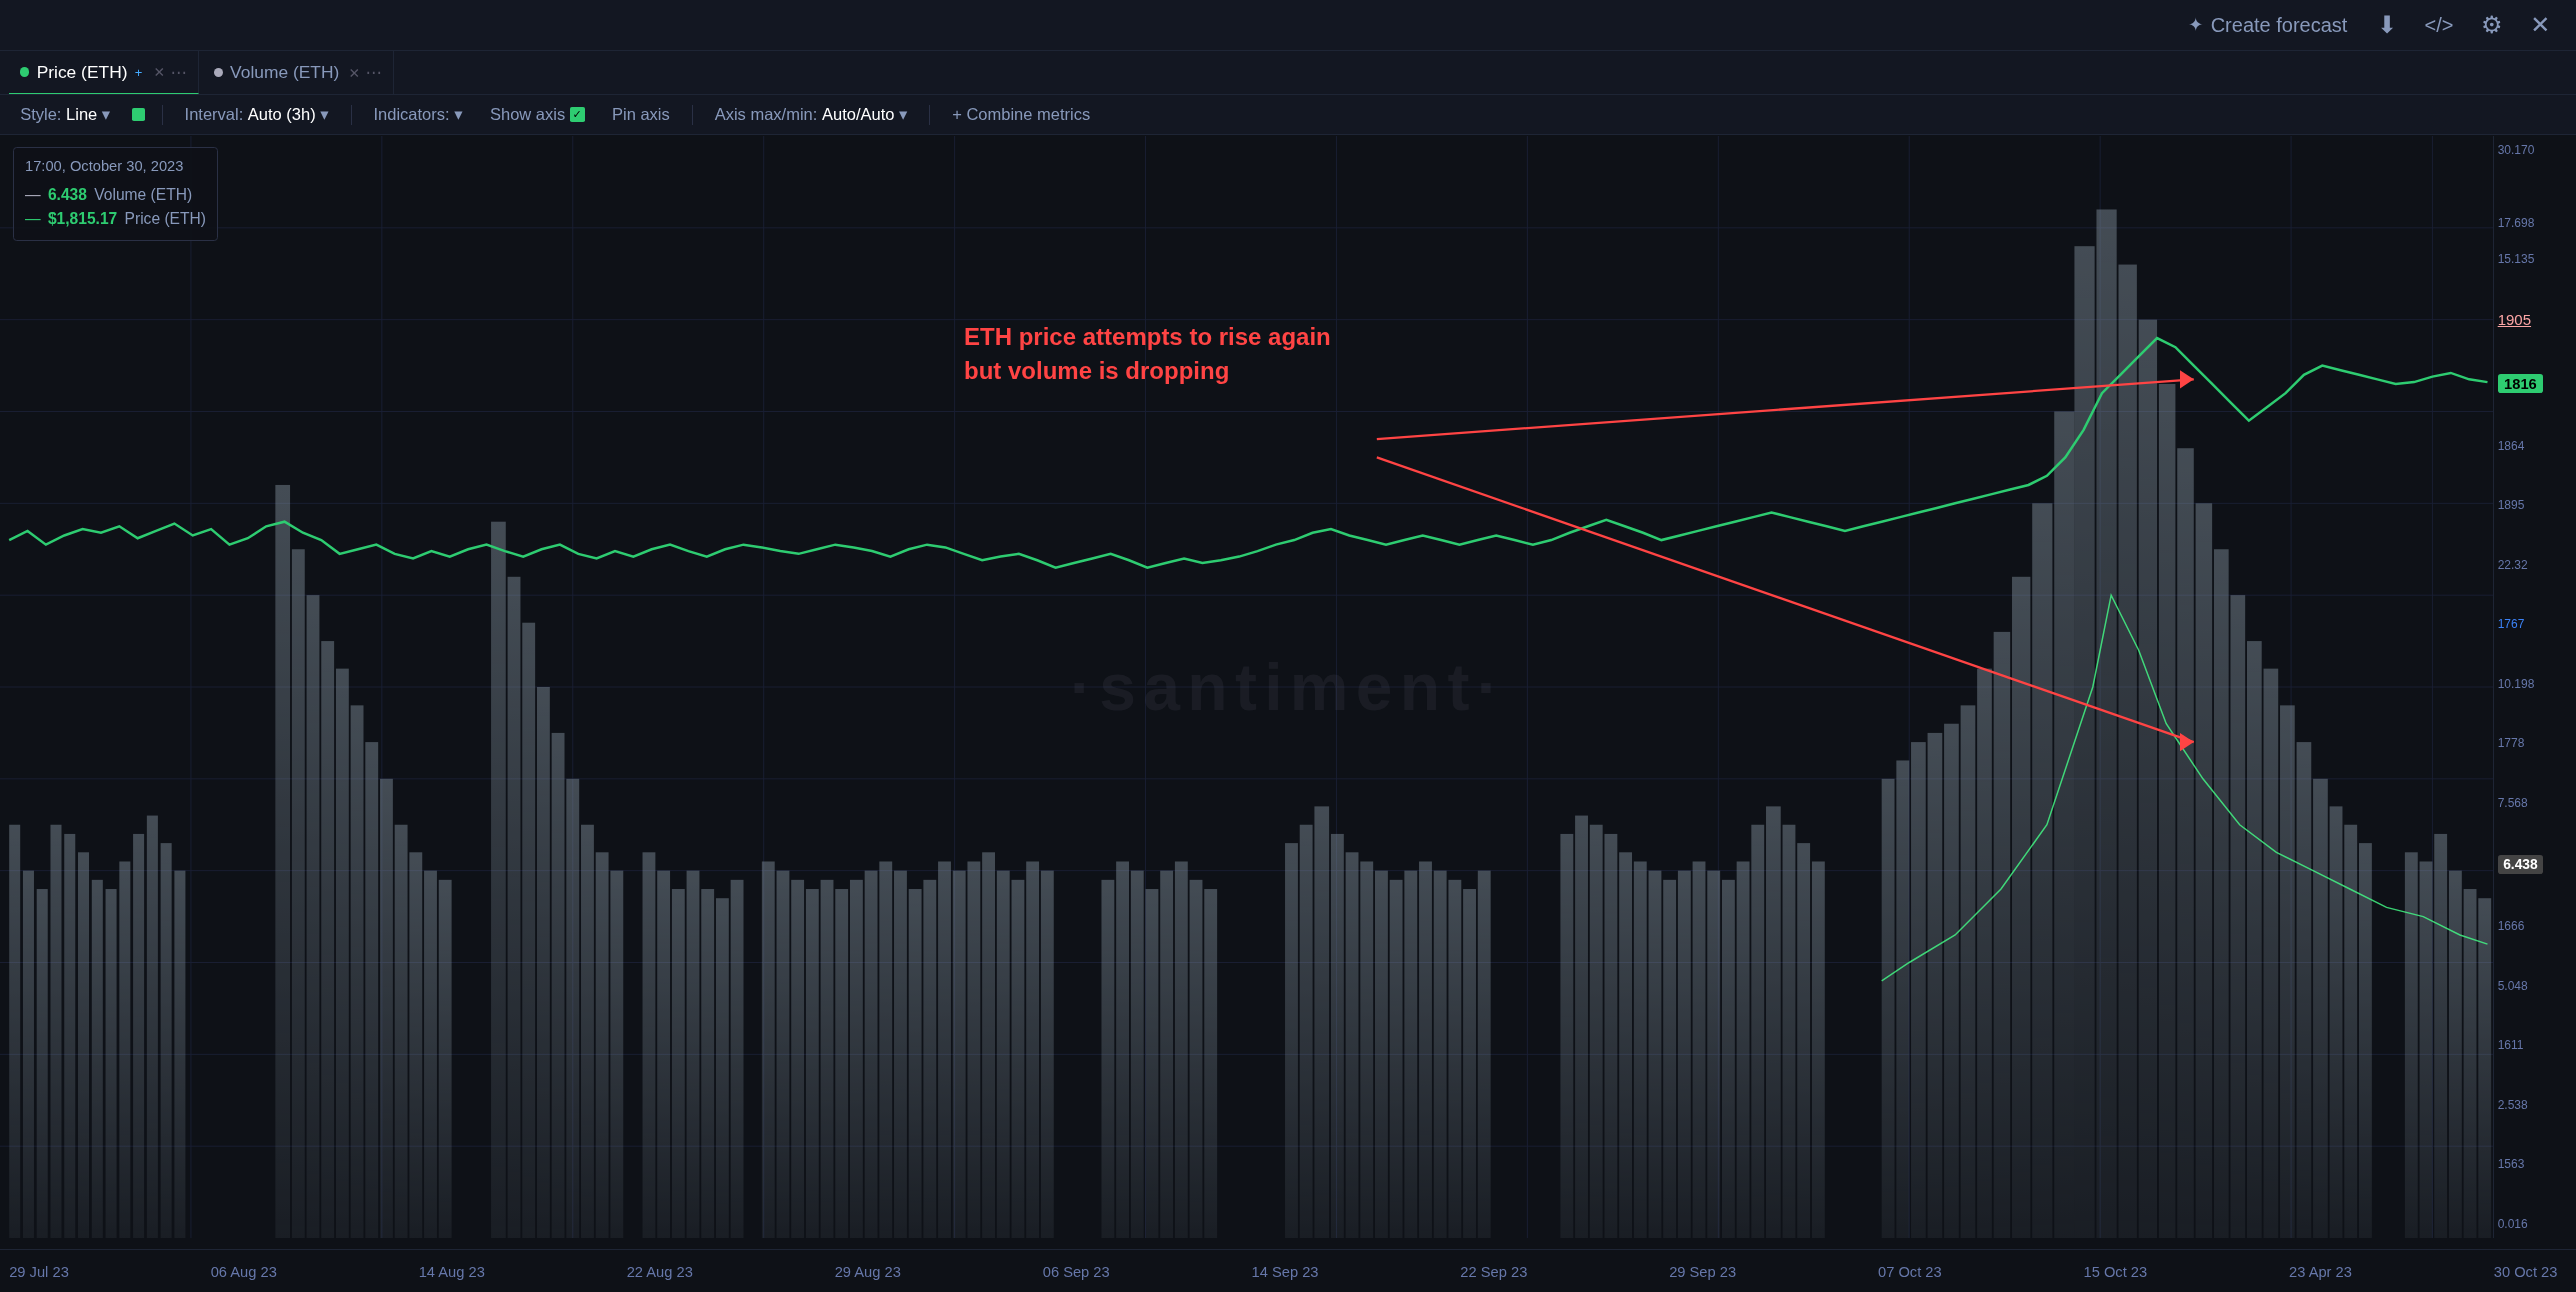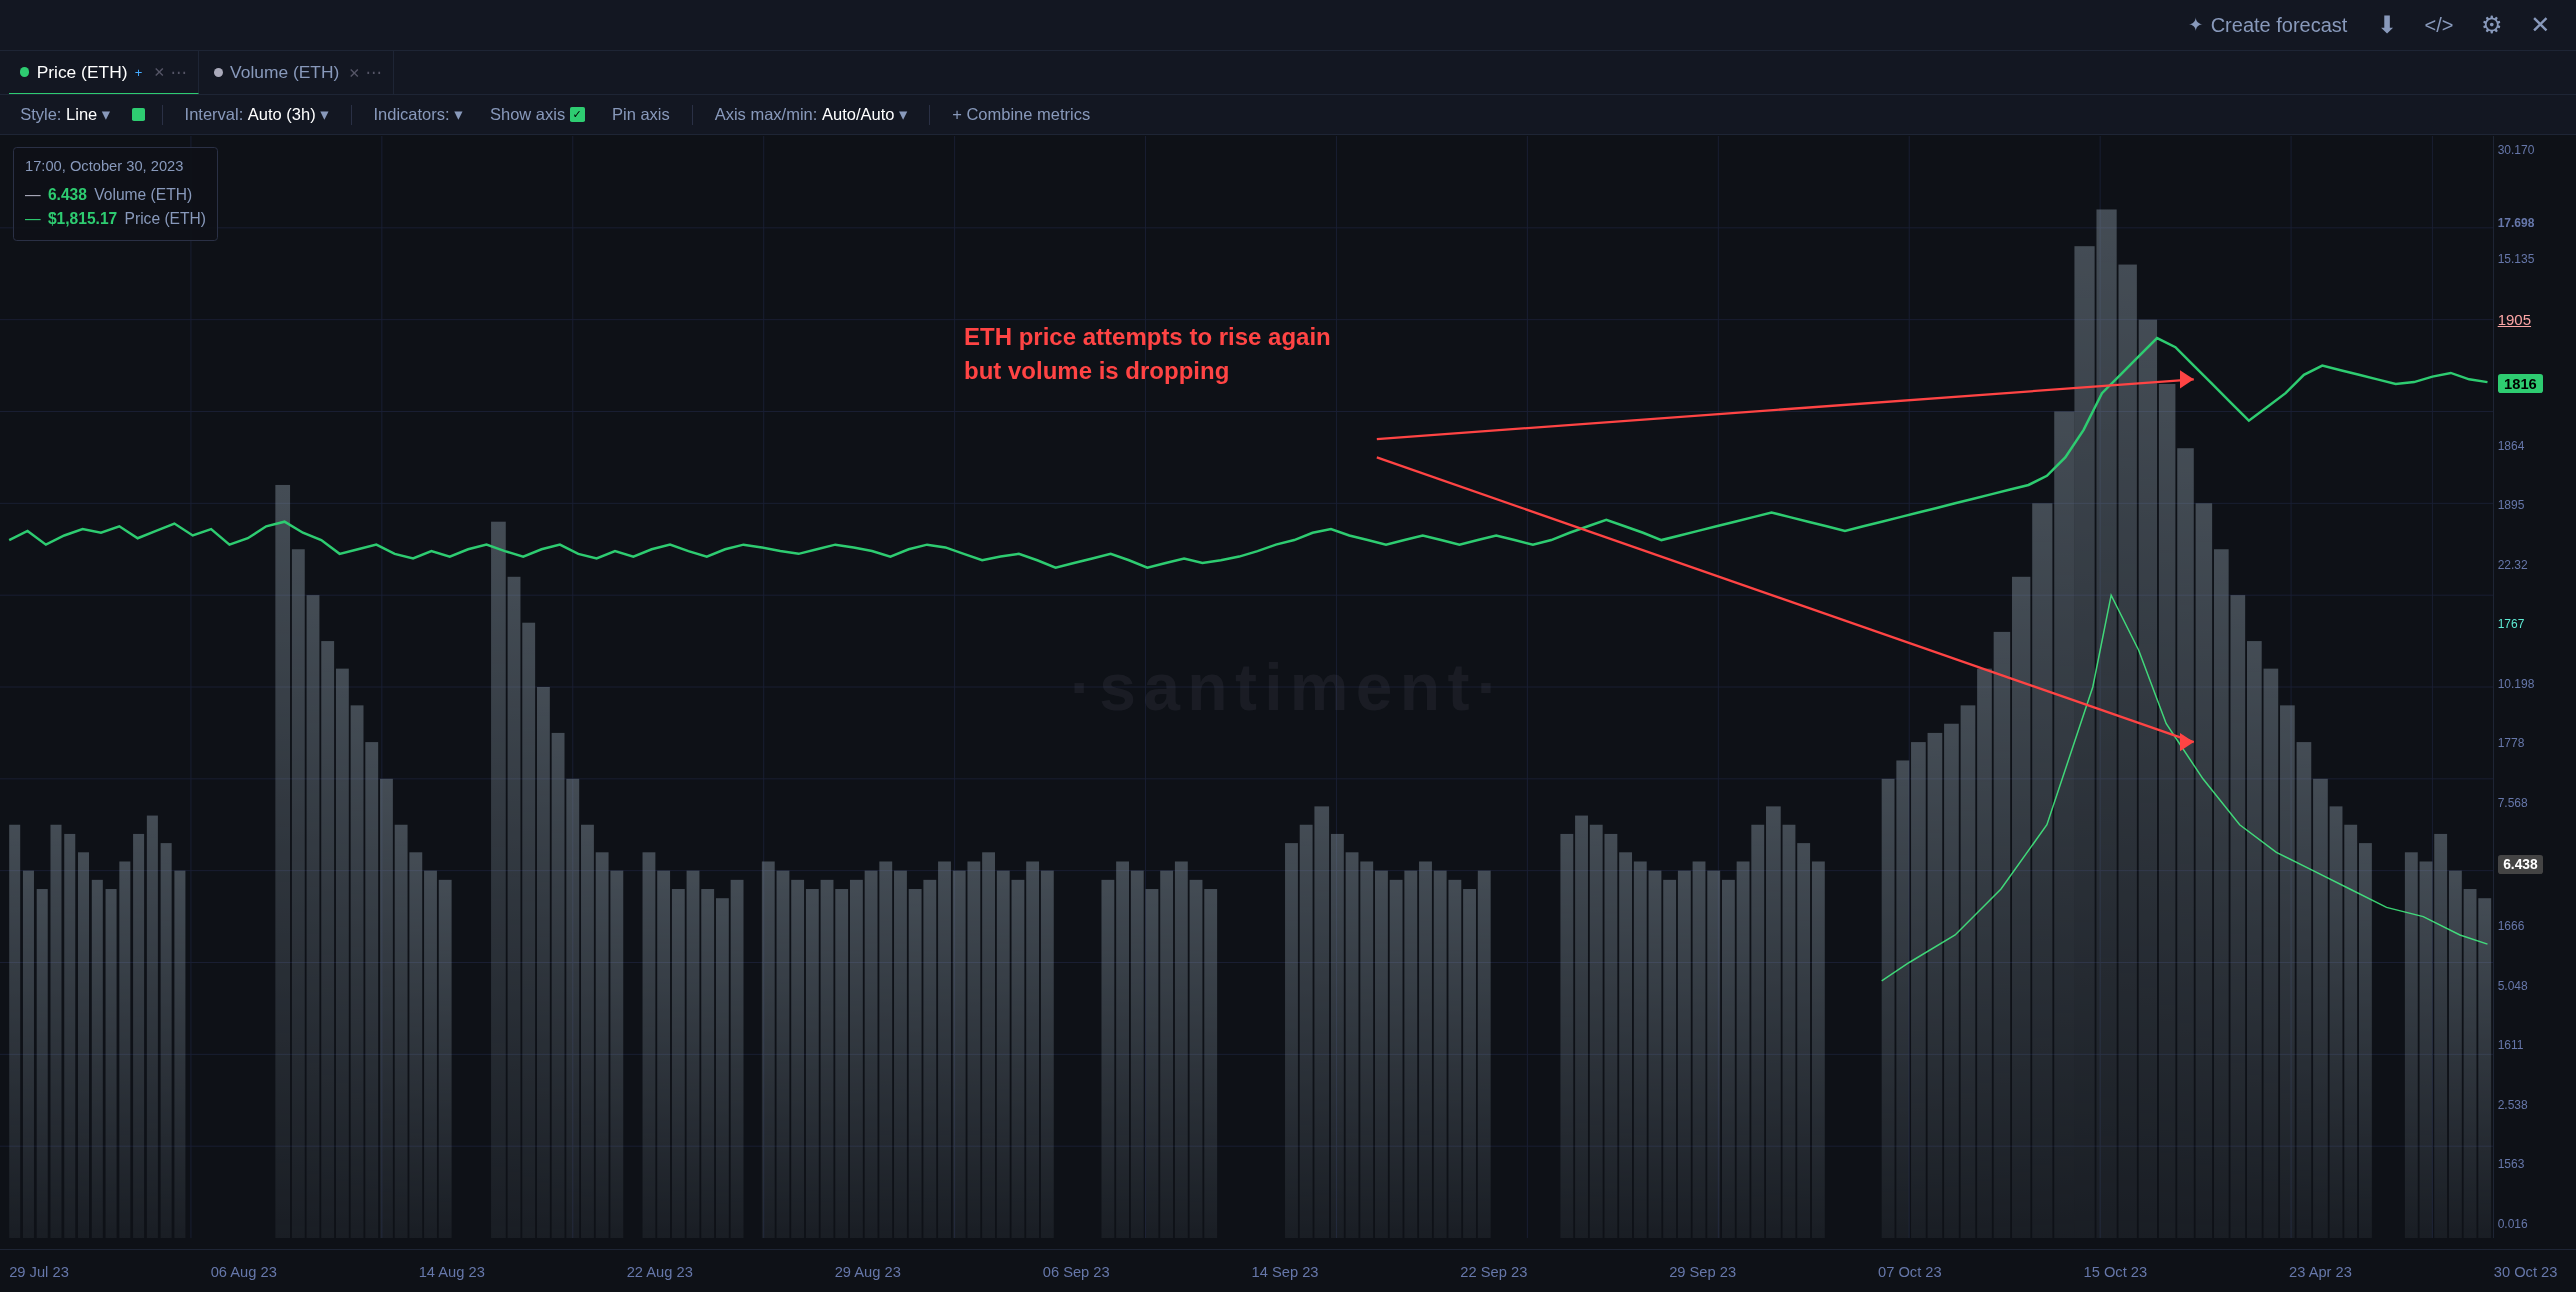--- a/index.html
+++ b/index.html
@@ -556,31 +556,31 @@
 
   <div class="annotation-box">
     <div>ETH price attempts to rise again</div>
     <div>but volume is dropping</div>
   </div>
 
   <div style="position:absolute; top:0; right:0; width:83px; height:100%; background:#0e1117; border-left:0.9px solid #1e2535; z-index:10; display:flex; flex-direction:column; justify-content:space-between; padding: 5.5px 0; pointer-events:none;">
 
     <div style="display:flex; flex-direction:column; gap:0;">
       <div style="font-size:12px; color:#6677aa; padding: 1.8px 3.7px;">30.170</div>
-      <div style="font-size:12px; color:#6677aa; padding: 1.8px 3.7px; margin-top:55px;font-weight:bold;">17.698</div>
+      <div style="font-size:12px; color:#6677aa; padding: 1.8px 3.7px; margin-top:55px;">17.698</div>
       <div style="font-size:12px; color:#6677aa; padding: 1.8px 3.7px; margin-top:18.4px;">15.135</div>
     </div>
     <div style="font-size:15px; color:#fca5a5; padding: 1.8px 3.7px; text-decoration: underline;">1905</div>
     <div style="display:flex; align-items:center; gap:3.7px; padding: 1.8px 3.7px;">
       <span class="price-badge">1816</span>
     </div>
     <div style="font-size:12px; color:#6677aa; padding: 1.8px 3.7px;">1864</div>
     <div style="font-size:12px; color:#6677aa; padding: 1.8px 3.7px;">1895</div>
     <div style="font-size:12px; color:#6677aa; padding: 1.8px 3.7px;">22.32</div>
-    <div style="font-size:12px; color:#5eead4; padding: 1.8px 3.7px;">1767</div>
+    <div style="font-size:12px; color:#3b82f6; padding: 1.8px 3.7px;">1767</div>
     <div style="font-size:12px; color:#6677aa; padding: 1.8px 3.7px;">10.198</div>
     <div style="font-size:12px; color:#6677aa; padding: 1.8px 3.7px;">1778</div>
     <div style="font-size:12px; color:#6677aa; padding: 1.8px 3.7px;">7.568</div>
     <div style="display:flex; align-items:center; gap:3.7px; padding: 1.8px 3.7px;">
       <span class="price-badge-grey">6.438</span>
     </div>
     <div style="font-size:12px; color:#6677aa; padding: 1.8px 3.7px;">1666</div>
     <div style="font-size:12px; color:#6677aa; padding: 1.8px 3.7px;">5.048</div>
     <div style="font-size:12px; color:#6677aa; padding: 1.8px 3.7px;">1611</div>
     <div style="font-size:12px; color:#6677aa; padding: 1.8px 3.7px;">2.538</div>

